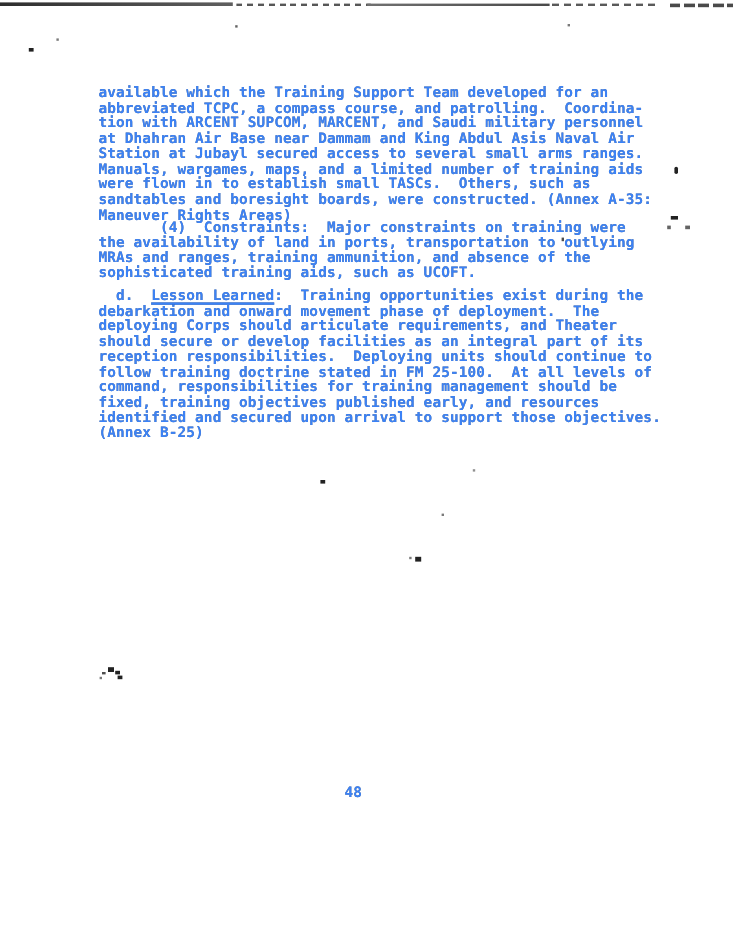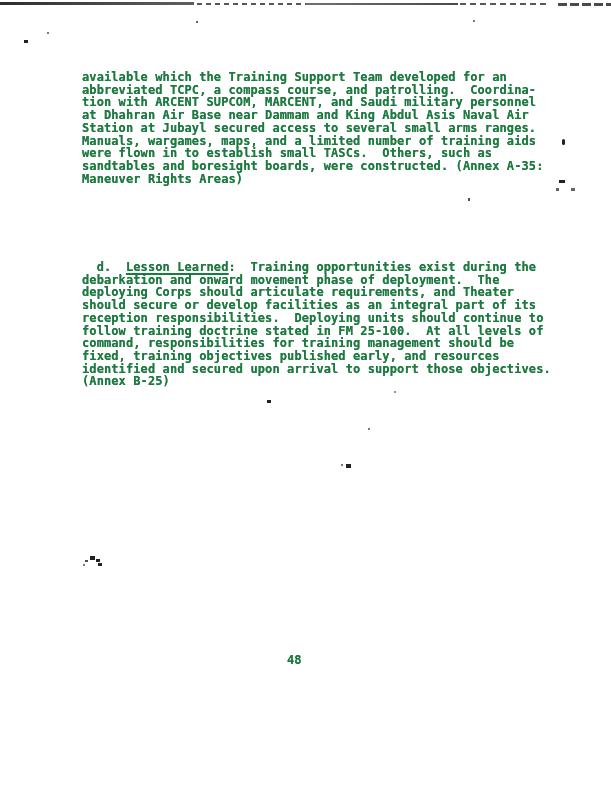--- a/index.html
+++ b/index.html
@@ -14,33 +14,33 @@
     background: #ffffff;
     overflow: hidden;
     font-family: "DejaVu Sans Mono", "Liberation Mono", monospace;
   }
   .typed {
     position: absolute;
     left: 82px;
     font-size: 12px;
     line-height: 12.7px;
     font-weight: 700;
-    color: #15803d;
+    color: #3b82f6;
     letter-spacing: 0.1px;
     white-space: pre;
     text-shadow: 0 0 0.4px rgba(0,0,0,0.55);
   }
   .typed .u {
     text-decoration: underline;
     text-underline-offset: 2px;
     text-decoration-thickness: 1.5px;
   }
   #para1 { top: 71px; }
   #para2 { top: 183px; }
-  #para3 { top: 240px; margin-top: 21px; }
+  #para3 { top: 240px; }
   #pageno { top: 654px; left: 287px; text-align: right; }
 
   
   .tl { position: absolute; }
   .tl1 { left: 0;   top: 2px; width: 194px; height: 3px;
          background: linear-gradient(to right, #2e2e2e, #5f5f5f); }
   .tl2 { left: 197px; top: 3px; width: 112px; height: 2px;
          background: repeating-linear-gradient(90deg, #575757 0 5px, rgba(0,0,0,0) 5px 9px); }
   .tl3 { left: 306px; top: 3px; width: 152px; height: 2px;
          background: linear-gradient(to right, #707070, #4a4a4a); }
@@ -67,20 +67,24 @@
   <div class="typed" id="para1">available which the Training Support Team developed for an
 abbreviated TCPC, a compass course, and patrolling.  Coordina-
 tion with ARCENT SUPCOM, MARCENT, and Saudi military personnel
 at Dhahran Air Base near Dammam and King Abdul Asis Naval Air
 Station at Jubayl secured access to several small arms ranges.
 Manuals, wargames, maps, and a limited number of training aids
 were flown in to establish small TASCs.  Others, such as
 sandtables and boresight boards, were constructed. (Annex A-35:
 Maneuver Rights Areas)</div>
 
+  <div class="typed" id="para2">       (4)  Constraints:  Major constraints on training were
+the availability of land in ports, transportation to outlying
+MRAs and ranges, training ammunition, and absence of the
+sophisticated training aids, such as UCOFT.</div>
 
   <div class="typed" id="para3"><span>  d.  </span><span class="u">Lesson Learned</span><span>:  Training opportunities exist during the
 debarkation and onward movement phase of deployment.  The
 deploying Corps should articulate requirements, and Theater
 should secure or develop facilities as an integral part of its
 reception responsibilities.  Deploying units should continue to
 follow training doctrine stated in FM 25-100.  At all levels of
 command, responsibilities for training management should be
 fixed, training objectives published early, and resources
 identified and secured upon arrival to support those objectives.

